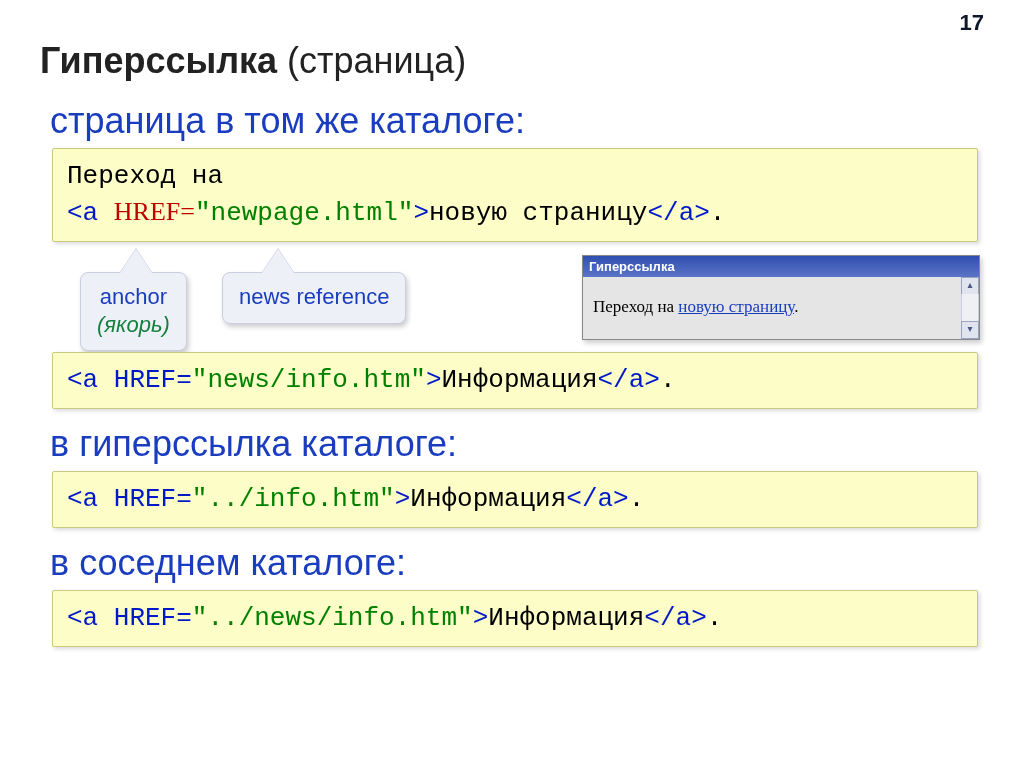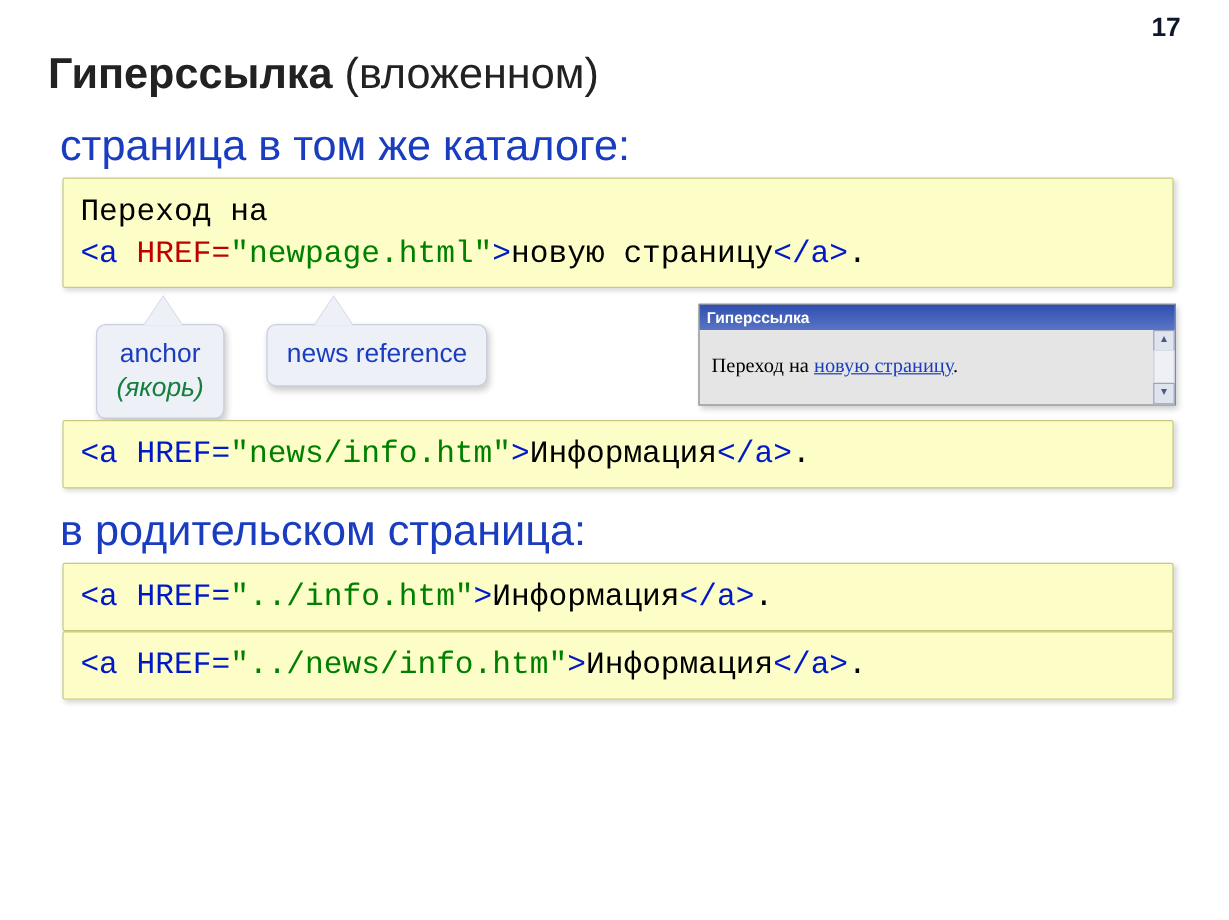--- a/index.html
+++ b/index.html
@@ -43,21 +43,21 @@
     box-shadow: 2px 2px 4px rgba(0,0,0,0.15);
     padding: 10px 14px;
     margin: 0 6px 0 12px;
     font-family: "Courier New", monospace;
     font-size: 26px;
     line-height: 1.35;
     white-space: pre-wrap;
     position: relative;
   }
   .c-blue  { color: #0019c8; font-family: "Courier New", monospace; }
-  .c-red   { color: #c00000; font-family: Liberation Mono, monospace; }
+  .c-red   { color: #c00000; font-family: Liberation Serif, serif; }
   .c-green { color: #008000; font-family: "Courier New", monospace; }
   .c-black { color: #000;    font-family: "Courier New", monospace; }
 
   .callouts {
     position: relative;
     height: 110px;
     margin: 0 0 0 12px;
   }
   .callout {
     position: absolute;
@@ -143,21 +143,21 @@
   .sect.mt { margin-top: 14px; }
 </style>
 </head>
 <body>
 
 <div class="page-number">17</div>
 
 <div class="slide">
 
   <h1>
-    <span class="bold">Гиперссылка</span><span> (вложенном)</span>
+    <span class="bold">Гиперссылка</span><span> (страница)</span>
   </h1>
 
   <div class="sect">страница в том же каталоге:</div>
 
   <div class="codebox"><span class="c-black">Переход на</span>
 <span class="c-blue">&lt;a </span><span class="c-red">HREF=</span><span class="c-green">"newpage.html"</span><span class="c-blue">&gt;</span><span class="c-black">новую страницу</span><span class="c-blue">&lt;/a&gt;</span><span class="c-black">.</span></div>
 
   <div class="callouts">
     <div class="callout c1">
       <div class="t1">anchor</div>
@@ -173,18 +173,19 @@
         <div class="scroll-up">▴</div>
         <div class="scroll-track"></div>
         <div class="scroll-dn">▾</div>
         <span>Переход на </span><a href="#">новую страницу</a><span>.</span>
       </div>
     </div>
   </div>
 
   <div class="codebox"><span class="c-blue">&lt;a HREF=</span><span class="c-green">"news/info.htm"</span><span class="c-blue">&gt;</span><span class="c-black">Информация</span><span class="c-blue">&lt;/a&gt;</span><span class="c-black">.</span></div>
 
-  <div class="sect mt">в родительском страница:</div>
+  <div class="sect mt">в гиперссылка каталоге:</div>
   <div class="codebox"><span class="c-blue">&lt;a HREF=</span><span class="c-green">"../info.htm"</span><span class="c-blue">&gt;</span><span class="c-black">Информация</span><span class="c-blue">&lt;/a&gt;</span><span class="c-black">.</span></div>
 
+  <div class="sect mt">в соседнем каталоге:</div>
   <div class="codebox"><span class="c-blue">&lt;a HREF=</span><span class="c-green">"../news/info.htm"</span><span class="c-blue">&gt;</span><span class="c-black">Информация</span><span class="c-blue">&lt;/a&gt;</span><span class="c-black">.</span></div>
 
 </div>
 
 </body></html>

